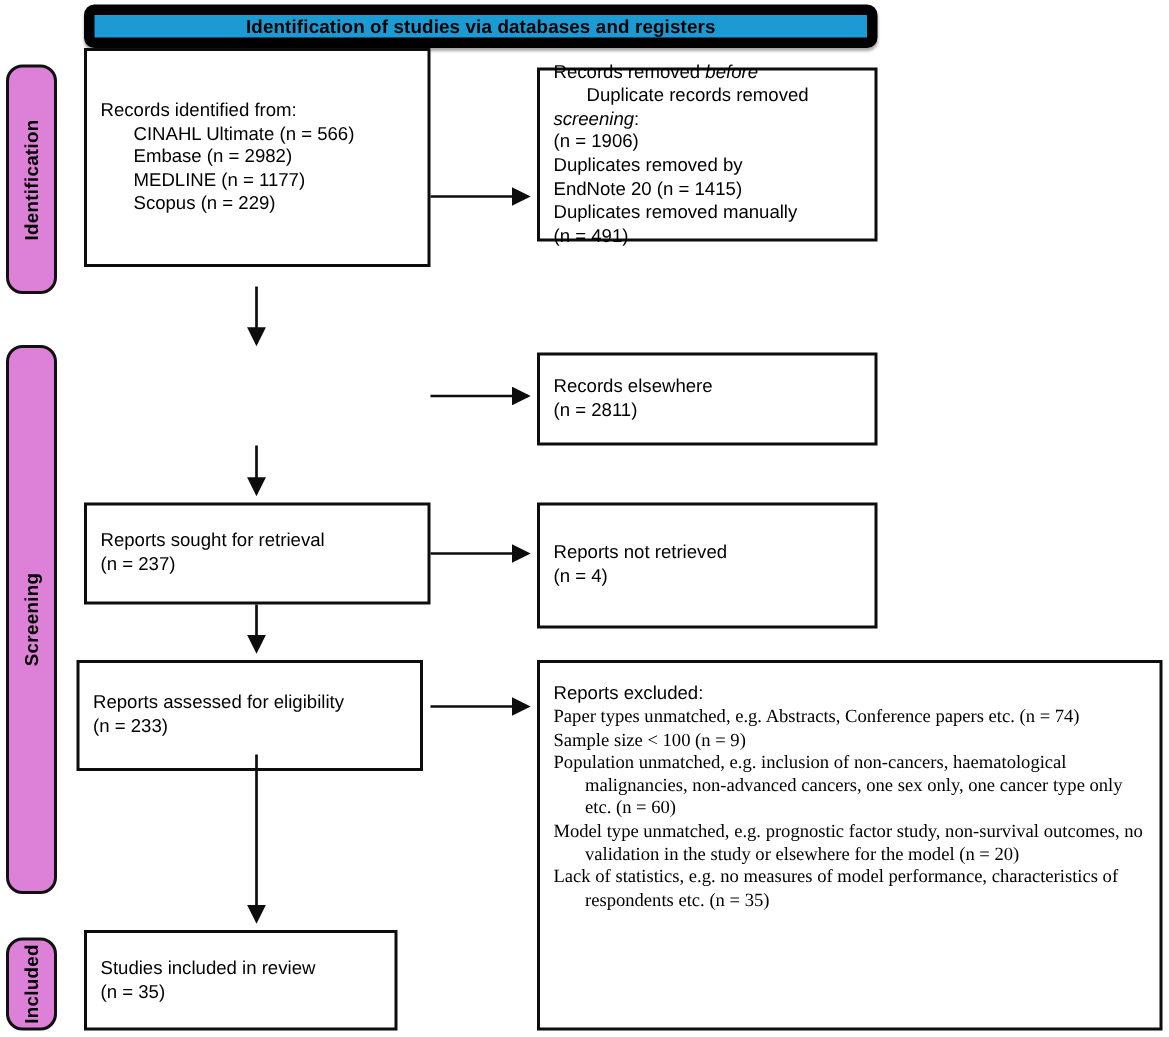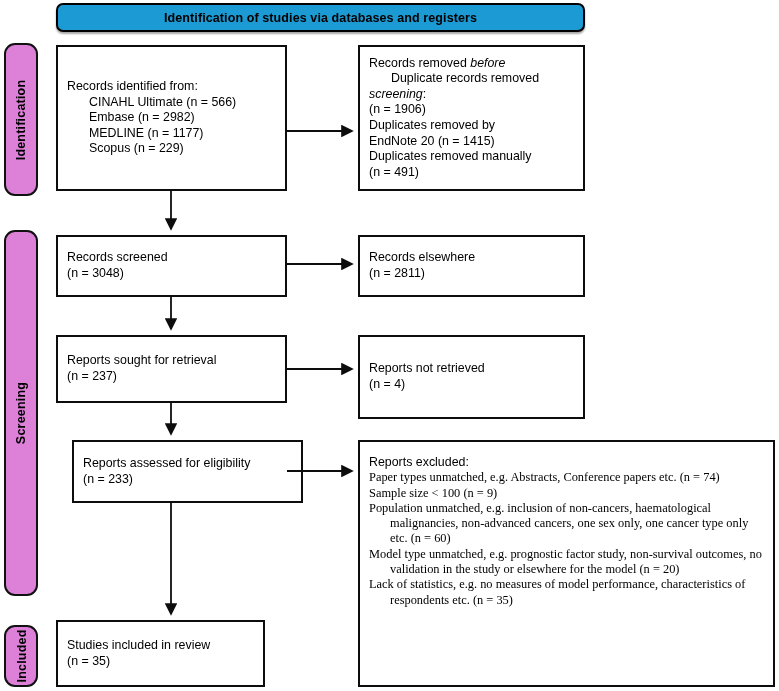--- a/index.html
+++ b/index.html
@@ -17,21 +17,21 @@
   }
 
   
   .banner {
     position: absolute;
     left: 56px;
     top: 3px;
     width: 529px;
     height: 29px;
     background: #1b9ad3;
-    border: 2px solid #000000;
+    border: 7px solid #000000;
     border-radius: 7px;
     box-shadow: 0 2px 2px rgba(0,0,0,0.35);
     display: flex;
     align-items: center;
     justify-content: center;
     box-sizing: border-box;
   }
   .banner-text {
     font-size: 12.5px;
     font-weight: bold;
@@ -81,27 +81,27 @@
     font-size: 12.4px;
     line-height: 15.6px;
     color: #000000;
     white-space: pre;
   }
   .line.indent { padding-left: 22px; }
   .line.wrapme { white-space: normal; }
   .ital { font-style: italic; }
 
   
-  #box-identified   { left: 56px;  top: 45px;  width: 231px; height: 146px; }
-  #box-removed      { left: 358px; top: 45px;  width: 227px; height: 146px; }
+  #box-identified   { left: 56px;  top: 32px;  width: 231px; height: 146px; }
+  #box-removed      { left: 358px; top: 45px;  width: 227px; height: 116px; }
   #box-screened     { left: 56px;  top: 235px; width: 231px; height: 62px;  }
   #box-excluded     { left: 358px; top: 235px; width: 227px; height: 62px;  }
   #box-sought       { left: 56px;  top: 335px; width: 231px; height: 68px;  }
   #box-notretrieved { left: 358px; top: 335px; width: 227px; height: 84px;  }
-  #box-assessed     { left: 72px;  top: 440px; width: 231px; height: 63px;  }
+  #box-assessed     { left: 51px;  top: 440px; width: 231px; height: 74px;  }
   #box-repexcluded  { left: 358px; top: 440px; width: 417px; height: 247px; align-items: flex-start; }
   #box-included     { left: 56px;  top: 620px; width: 209px; height: 67px;  }
 
   #box-repexcluded .box-inner { padding-top: 13px; }
   #box-repexcluded .line { line-height: 15.3px; }
   #box-repexcluded .line.hang { padding-left: 21px; text-indent: -21px; font-family: Liberation Serif, serif; }
 
   
   #connectors {
     position: absolute;
@@ -147,26 +147,20 @@
       <div class="line indent">Duplicate records removed</div>
       <div class="line"><span class="ital">screening</span><span>:</span></div>
       <div class="line">(n = 1906)</div>
       <div class="line">Duplicates removed by</div>
       <div class="line">EndNote 20 (n = 1415)</div>
       <div class="line">Duplicates removed manually</div>
       <div class="line">(n = 491)</div>
     </div>
   </div>
 
-  <div class="box" id="box-screened">
-    <div class="box-inner">
-      <div class="line">Records screened</div>
-      <div class="line">(n = 3048)</div>
-    </div>
-  </div>
   <div class="box" id="box-excluded">
     <div class="box-inner">
       <div class="line">Records elsewhere</div>
       <div class="line">(n = 2811)</div>
     </div>
   </div>
 
   <div class="box" id="box-sought">
     <div class="box-inner">
       <div class="line">Reports sought for retrieval</div>

